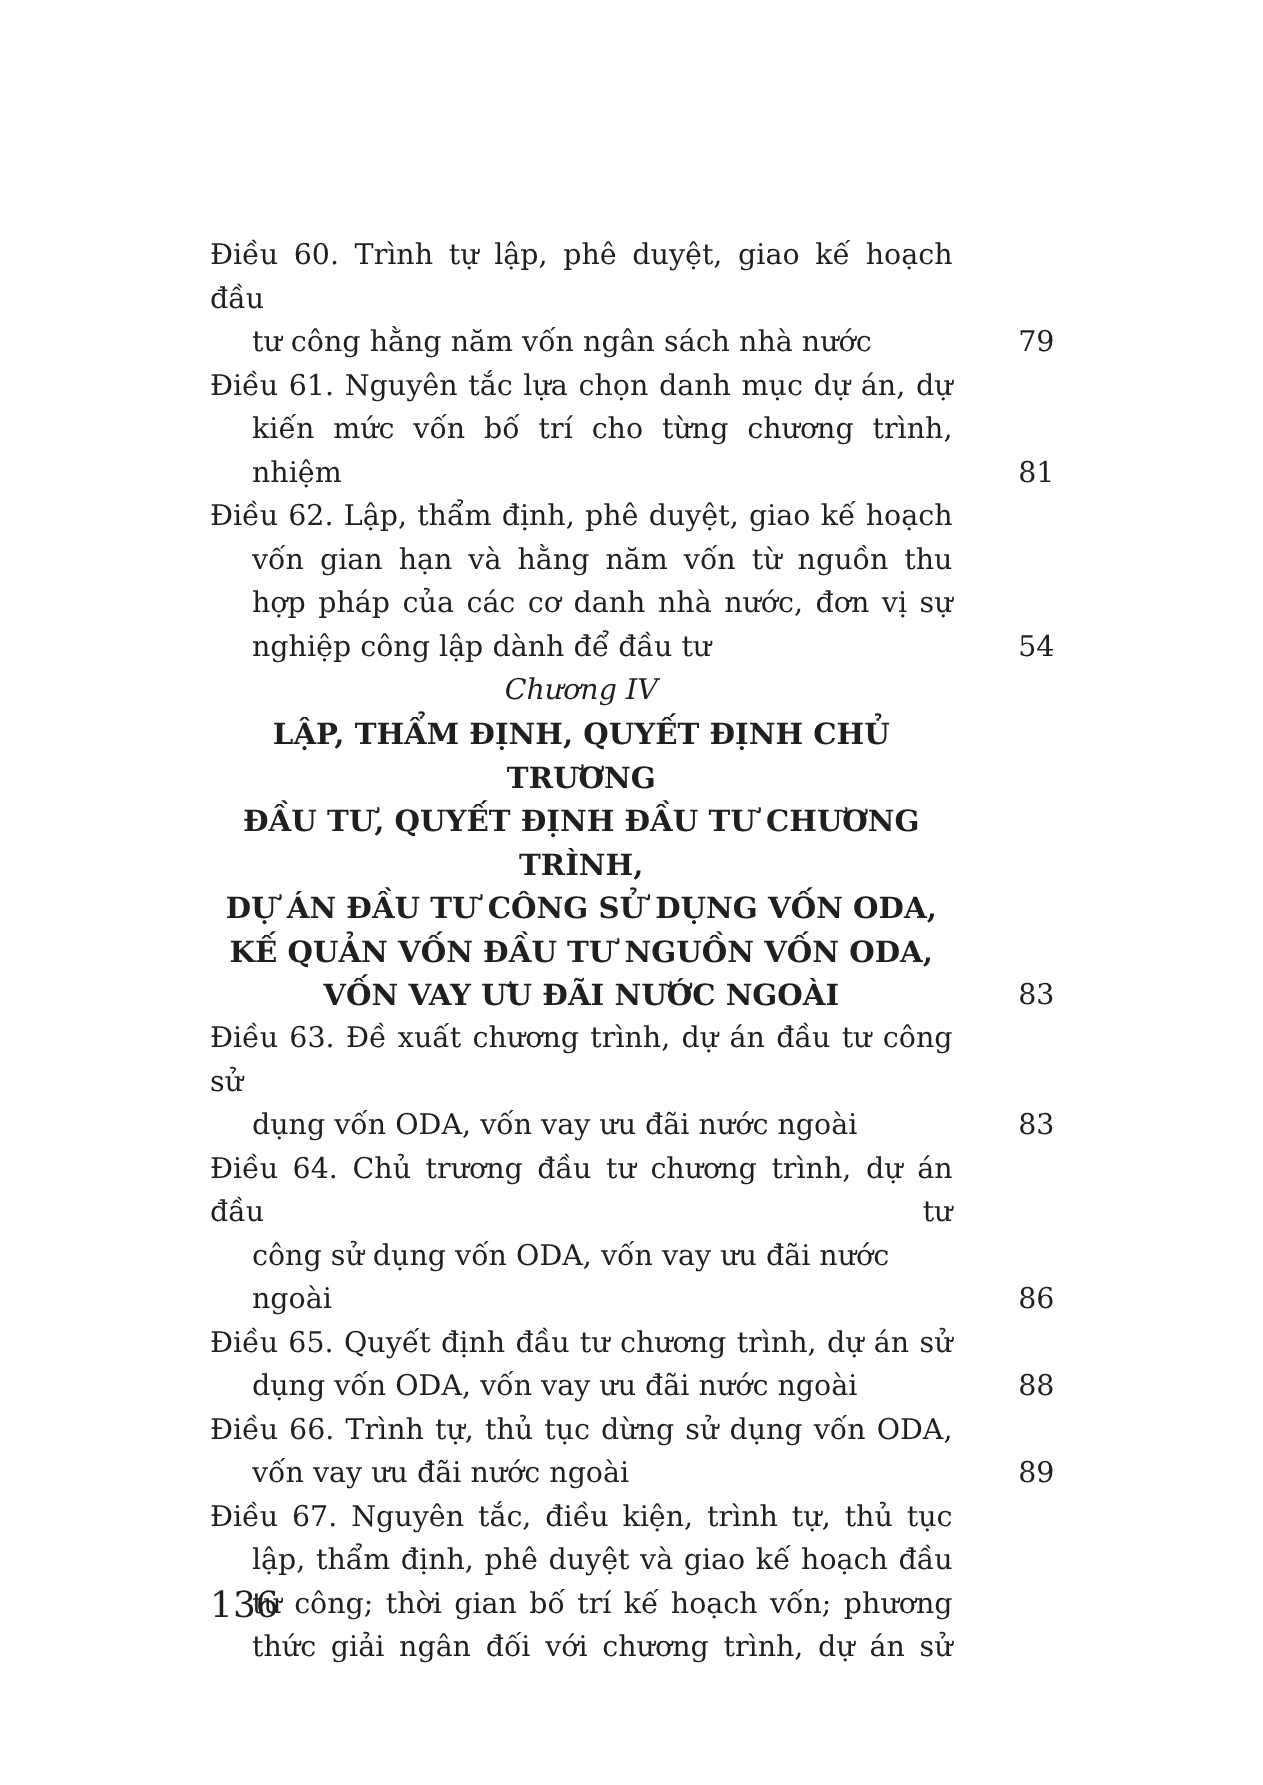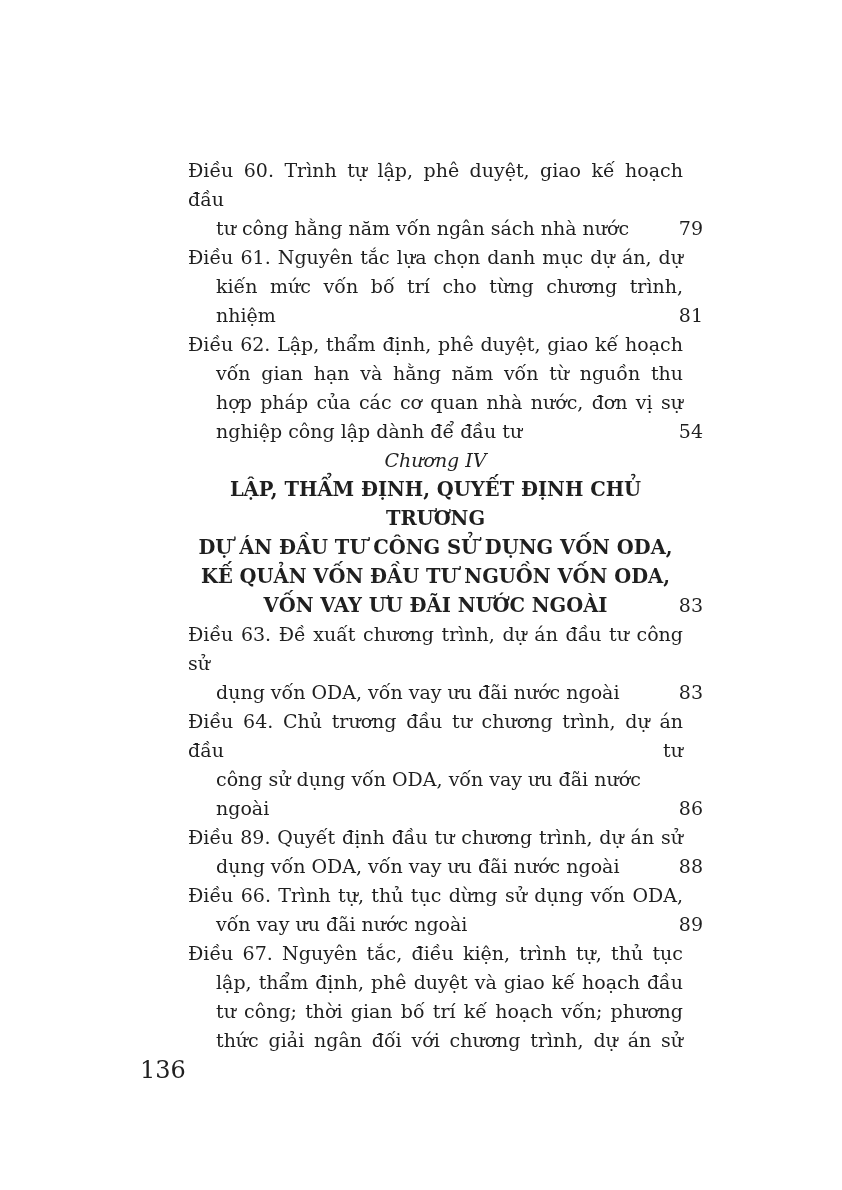--- a/index.html
+++ b/index.html
@@ -22,21 +22,20 @@
     top: 156px;
     width: 563px;
   }
   .entry {
     position: relative;
     font-size: 19px;
     line-height: 29px;
   }
   .entry .line {
     width: 495px;
-    margin-left: 48px;
   }
   .line.cont { padding-left: 28px; }
   .line.full {
     text-align: justify;
     text-align-last: justify;
     text-justify: inter-word;
   }
   .pn {
     position: absolute;
     right: 0;
@@ -77,46 +76,47 @@
         <span class="pn">79</span>
       </div>
       <div class="entry article">
         <div class="line first full">Điều 61. Nguyên tắc lựa chọn danh mục dự án, dự</div>
         <div class="line cont full">kiến mức vốn bố trí cho từng chương trình, nhiệm</div>
         <span class="pn">81</span>
       </div>
       <div class="entry article">
         <div class="line first full">Điều 62. Lập, thẩm định, phê duyệt, giao kế hoạch</div>
         <div class="line cont full">vốn gian hạn và hằng năm vốn từ nguồn thu</div>
-        <div class="line cont full">hợp pháp của các cơ quan nhà nước, đơn vị sự</div>
+        <div class="line cont full">hợp pháp của các cơ danh nhà nước, đơn vị sự</div>
         <div class="line cont">nghiệp công lập dành để đầu tư</div>
         <span class="pn">54</span>
       </div>
       <div class="entry chapter-label">
         <div class="line first">Chương IV</div>
       </div>
       <div class="entry chapter-title">
         <div class="line first">LẬP, THẨM ĐỊNH, QUYẾT ĐỊNH CHỦ TRƯƠNG</div>
+        <div class="line cont">ĐẦU TƯ, QUYẾT ĐỊNH ĐẦU TƯ CHƯƠNG TRÌNH,</div>
         <div class="line cont">DỰ ÁN ĐẦU TƯ CÔNG SỬ DỤNG VỐN ODA,</div>
         <div class="line cont">KẾ QUẢN VỐN ĐẦU TƯ NGUỒN VỐN ODA,</div>
         <div class="line cont">VỐN VAY ƯU ĐÃI NƯỚC NGOÀI</div>
         <span class="pn">83</span>
       </div>
       <div class="entry article">
         <div class="line first full">Điều 63. Đề xuất chương trình, dự án đầu tư công sử</div>
         <div class="line cont">dụng vốn ODA, vốn vay ưu đãi nước ngoài</div>
         <span class="pn">83</span>
       </div>
       <div class="entry article">
         <div class="line first full">Điều 64. Chủ trương đầu tư chương trình, dự án đầu tư</div>
         <div class="line cont">công sử dụng vốn ODA, vốn vay ưu đãi nước ngoài</div>
         <span class="pn">86</span>
       </div>
       <div class="entry article">
-        <div class="line first full">Điều 89. Quyết định đầu tư chương trình, dự án sử</div>
+        <div class="line first full">Điều 65. Quyết định đầu tư chương trình, dự án sử</div>
         <div class="line cont">dụng vốn ODA, vốn vay ưu đãi nước ngoài</div>
         <span class="pn">88</span>
       </div>
       <div class="entry article">
         <div class="line first full">Điều 66. Trình tự, thủ tục dừng sử dụng vốn ODA,</div>
         <div class="line cont">vốn vay ưu đãi nước ngoài</div>
         <span class="pn">89</span>
       </div>
       <div class="entry article">
         <div class="line first full">Điều 67. Nguyên tắc, điều kiện, trình tự, thủ tục</div>

